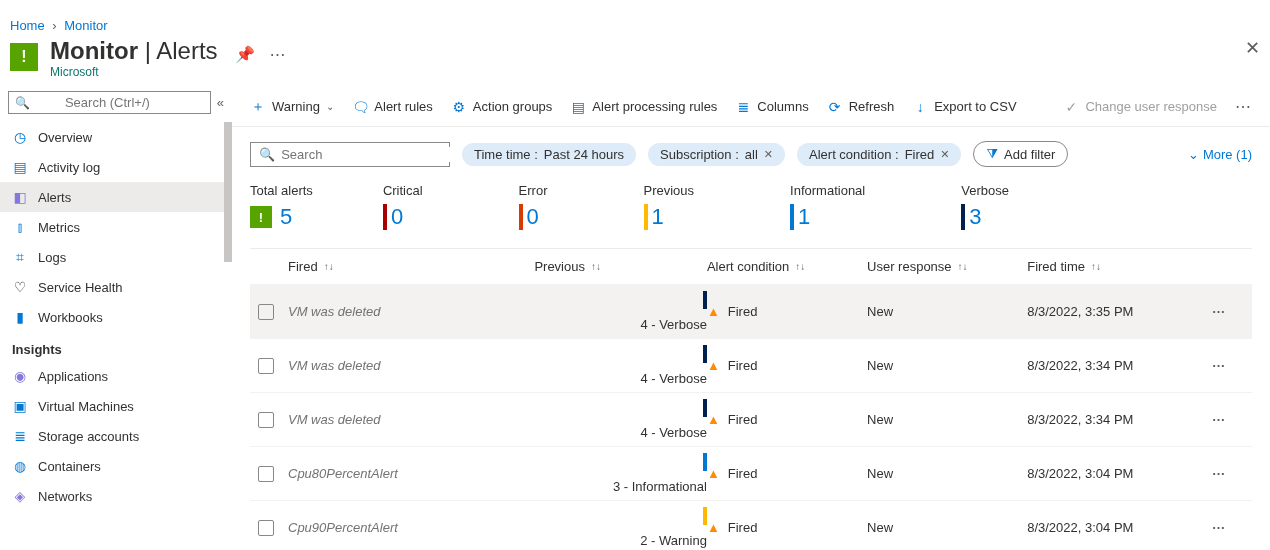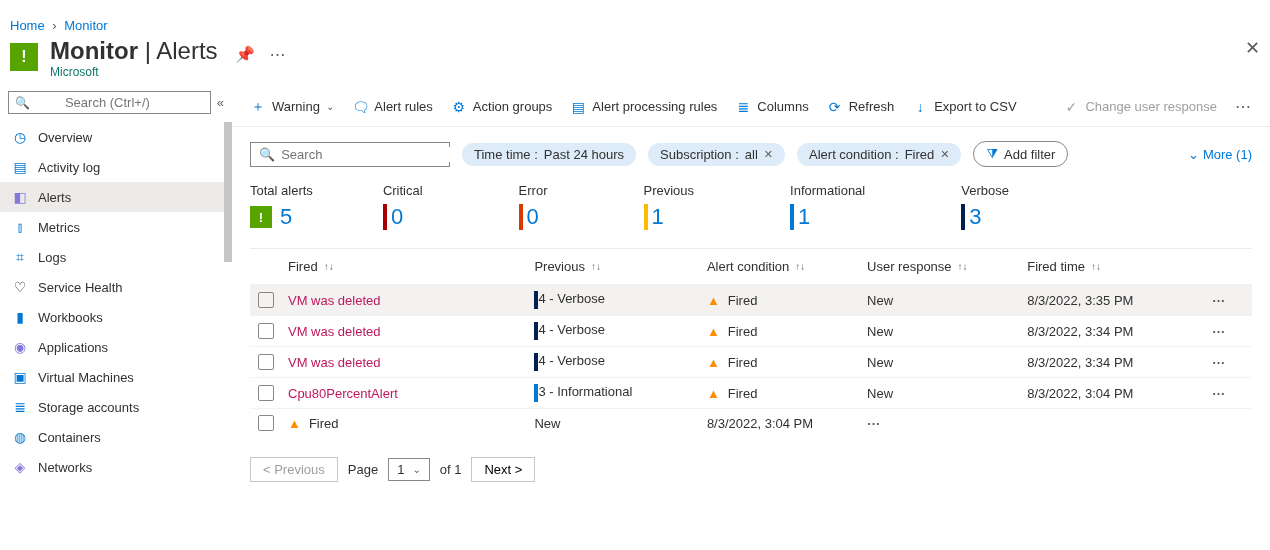--- a/index.html
+++ b/index.html
@@ -66,22 +66,22 @@
 .grouping select { border:1px solid #8a8886; padding:4px 8px; font-size:13px; width:170px; background:#fff; }
 
 .table { margin:0 18px; border-top:1px solid #edebe9; }
 .thead, .trow { display:grid; grid-template-columns: 38px 2fr 1.4fr 1.3fr 1.3fr 1.5fr 40px; align-items:center; }
 .thead { font-size:13px; padding:10px 0; }
 .thead .th { display:flex; align-items:center; gap:6px; cursor:pointer; }
 .thead .sort { font-size:10px; color:#605e5c; }
 .trow { font-size:13px; padding:6px 0; border-top:1px solid #f3f2f1; }
 .trow.hover { background:#f3f2f1; }
 .trow .cb { width:16px; height:16px; border:1px solid #8a8886; border-radius:2px; cursor:pointer; margin-left:8px; }
-.trow .name { color:#be185d; cursor:pointer; }
-.trow .sev { display:flex; align-items:flex-start; gap:0; }
+.trow .name { color:#737373; cursor:pointer;font-style:italic; }
+.trow .sev { display:flex; align-items:flex-end; gap:8px;flex-direction:column; }
 .trow .sevbar { width:4px; height:18px; }
 .trow .cond { display:flex; align-items:center; gap:8px; }
 .trow .warnico { color:#ff8c00; }
 .trow .rowdots { cursor:pointer; font-weight:bold; color:#605e5c; letter-spacing:1px; }
 
 .pager { display:flex; align-items:center; gap:10px; padding:20px 18px; font-size:13px; }
 .pbtn { border:1px solid #c8c6c4; padding:4px 12px; background:#fff; cursor:pointer; font-size:13px; }
 .pbtn[disabled] { color:#a19f9d; cursor:default; }
 .psel { border:1px solid #8a8886; padding:3px 8px; display:inline-flex; align-items:center; gap:8px; }
 .psel .chev { font-size:10px; color:#605e5c; }
@@ -143,20 +143,21 @@
             <span>Logs</span>
           </div>
           <div class="sb-item">
             <span class="ico ">♡</span>
             <span>Service Health</span>
           </div>
           <div class="sb-item">
             <span class="ico c-bl">▮</span>
             <span>Workbooks</span>
           </div>
+          <div class="sb-head">Insights</div>
           <div class="sb-item">
             <span class="ico c-pu">◉</span>
             <span>Applications</span>
           </div>
           <div class="sb-item">
             <span class="ico c-bl">▣</span>
             <span>Virtual Machines</span>
           </div>
           <div class="sb-item">
             <span class="ico c-bl">≣</span>
@@ -382,20 +383,25 @@
               <span class="warnico">▲</span>
               <span>Fired</span>
             </div>
             <div>New</div>
             <div>8/3/2022, 3:04 PM</div>
             <div class="rowdots">⋯</div>
           </div>
           <div class="trow">
             <div>
               <div class="cb"></div>
+            </div>
+            <div class="name">Cpu90PercentAlert</div>
+            <div class="sev">
+              <div class="sevbar" style="background:#ffb900"></div>
+              <span>2 - Warning</span>
             </div>
             <div class="cond">
               <span class="warnico">▲</span>
               <span>Fired</span>
             </div>
             <div>New</div>
             <div>8/3/2022, 3:04 PM</div>
             <div class="rowdots">⋯</div>
           </div>
         </div>

